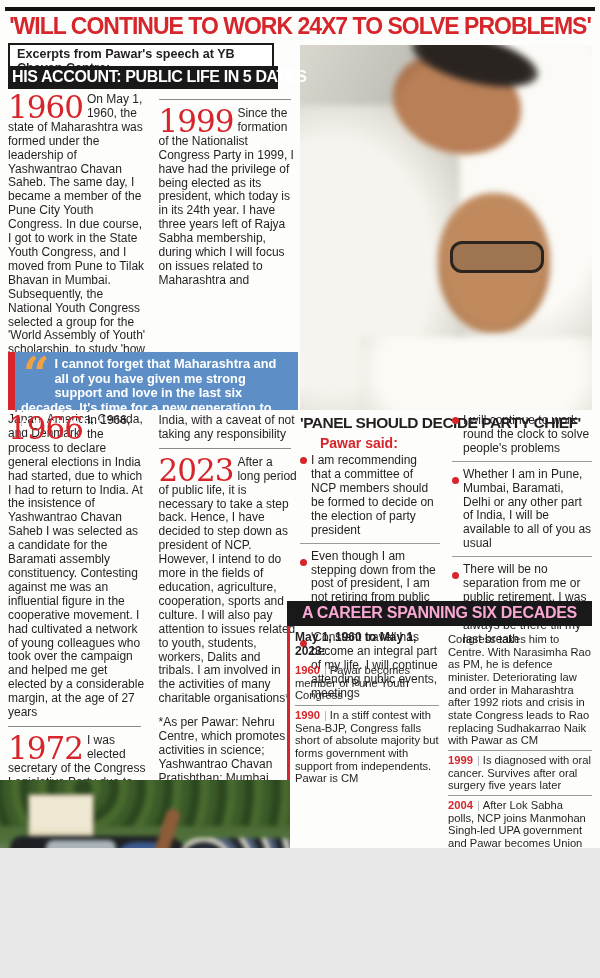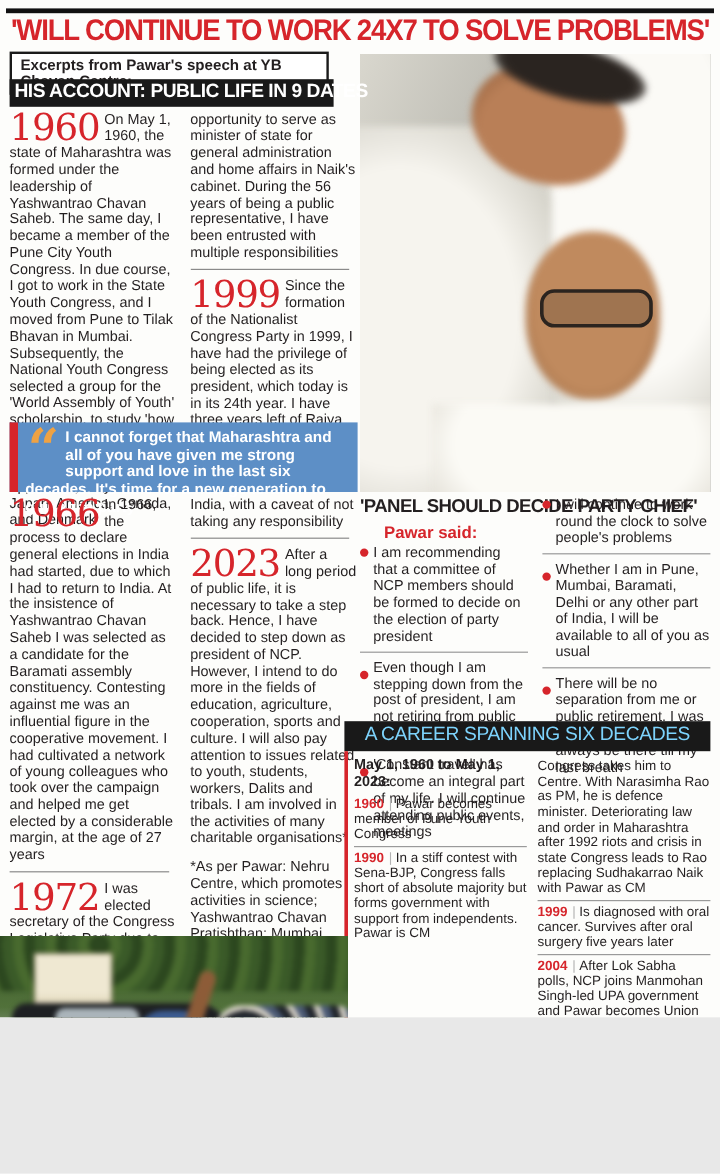--- a/index.html
+++ b/index.html
@@ -51,21 +51,21 @@
   .panel-cols{display:flex;gap:12px;}
   .pcol{width:140px;font-size:12px;line-height:1.16;}
   .pcol2{margin-top:-20px;}
   .bitem{position:relative;padding:0 0 0 11px;margin:0 0 5px;}
   .bitem + .bitem{border-top:1px solid #9a9a9a;padding-top:6px;}
   .dot{position:absolute;left:0;width:7px;height:7px;border-radius:50%;background:var(--red);margin-top:3px;}
   .bitem + .bitem .dot{margin-top:9px;}
 
   
   .rightlower{position:absolute;left:287px;top:601px;width:305px;}
-  .career-header{background:var(--bar);color:#7dd3fc;font-weight:normal;font-size:16px;text-align:center;
+  .career-header{background:var(--bar);color:#f9a8d4;font-weight:bold;font-size:16px;text-align:center;
         letter-spacing:-0.3px;padding:3px 0 4px;}
   .redline{position:absolute;left:0;top:25px;bottom:0;width:3px;background:var(--red);}
   .career-body{display:flex;gap:9px;padding:4px 0 0 8px;}
   .ccol{width:146px;font-size:11.2px;line-height:1.13;}
   .range-label{font-weight:bold;font-size:12px;margin:1px 0 3px;}
   .titem{padding:3px 0 3px;}
   .titem + .titem{border-top:1px solid #9a9a9a;}
   .yr-label{color:var(--red);font-weight:bold;}
   .yr-label:empty{display:none;}
   .yr-label::after{content:"|";color:#b3b3b3;font-weight:normal;margin:0 3px 0 4px;}
@@ -81,30 +81,29 @@
     <div class="blob" style="right:-40px;top:-20px;width:200px;height:330px;background:radial-gradient(ellipse at 50% 40%,#fbfaf6 55%,#dcdad2 80%,transparent 95%);"></div>
     <div class="blob" style="left:-70px;top:60px;width:230px;height:320px;background:radial-gradient(ellipse at 45% 50%,#f6f4ee 55%,#d5d3ca 82%,transparent 96%);"></div>
     <div class="blob" style="left:92px;top:8px;width:130px;height:100px;background:radial-gradient(ellipse at 55% 60%,#b97f57 60%,#96633f 85%,transparent 98%);border-radius:50%;transform:rotate(16deg);"></div>
     <div class="blob" style="left:110px;top:-8px;width:130px;height:46px;background:radial-gradient(ellipse,#2a2420 60%,transparent 95%);border-radius:50%;transform:rotate(14deg);"></div>
     <div class="blob" style="left:138px;top:148px;width:112px;height:140px;background:radial-gradient(ellipse at 50% 45%,#c08a5e 62%,#9c6a42 88%,transparent 99%);border-radius:48%;"></div>
     <div class="blob" style="left:150px;top:196px;width:88px;height:26px;border:3px solid #2b241f;border-radius:12px;filter:blur(0.5px);background:rgba(60,50,40,0.25);"></div>
     <div class="blob" style="left:60px;top:292px;width:240px;height:110px;background:radial-gradient(ellipse at 50% 30%,#fbfaf5 60%,#ddd9cf 88%,transparent 98%);"></div>
   </div>
 
   <div class="excerpt-box">Excerpts from Pawar's speech at YB Chavan Centre:</div>
-  <div class="acct-header">HIS ACCOUNT: PUBLIC LIFE IN 9 DATES</div>
+  <div class="acct-header">HIS ACCOUNT: PUBLIC LIFE IN 5 DATES</div>
 
   <div class="tworow acc-row1">
     <div class="col">
       <div class="entry">
         <span class="yearcap">1960</span><span>On May 1, 1960, the state of Maharashtra was formed under the leadership of Yashwantrao Chavan Saheb. The same day, I became a member of the Pune City Youth Congress. In due course, I got to work in the State Youth Congress, and I moved from Pune to Tilak Bhavan in Mumbai. Subsequently, the National Youth Congress selected a group for the 'World Assembly of Youth' scholarship, to study 'how a new generation of leadership is created in other countries'. I had the opportunity to go to Japan, America, Canada, and Denmark</span>
       </div>
     </div>
     <div class="col">
-      <div class="entry">opportunity to serve as minister of state for general administration and home affairs in Naik's cabinet. During the 56 years of being a public representative, I have been entrusted with multiple responsibilities</div>
       <hr class="sep">
       <div class="entry">
         <span class="yearcap">1999</span><span>Since the formation of the Nationalist Congress Party in 1999, I have had the privilege of being elected as its president, which today is in its 24th year. I have three years left of Rajya Sabha membership, during which I will focus on issues related to Maharashtra and</span>
       </div>
     </div>
   </div>
 
   <div class="quote">
     <span class="quote-glyph">“</span>
     <span>I cannot forget that Maharashtra and all of you have given me strong support and love in the last six decades. It's time for a new generation to guide the party</span>

